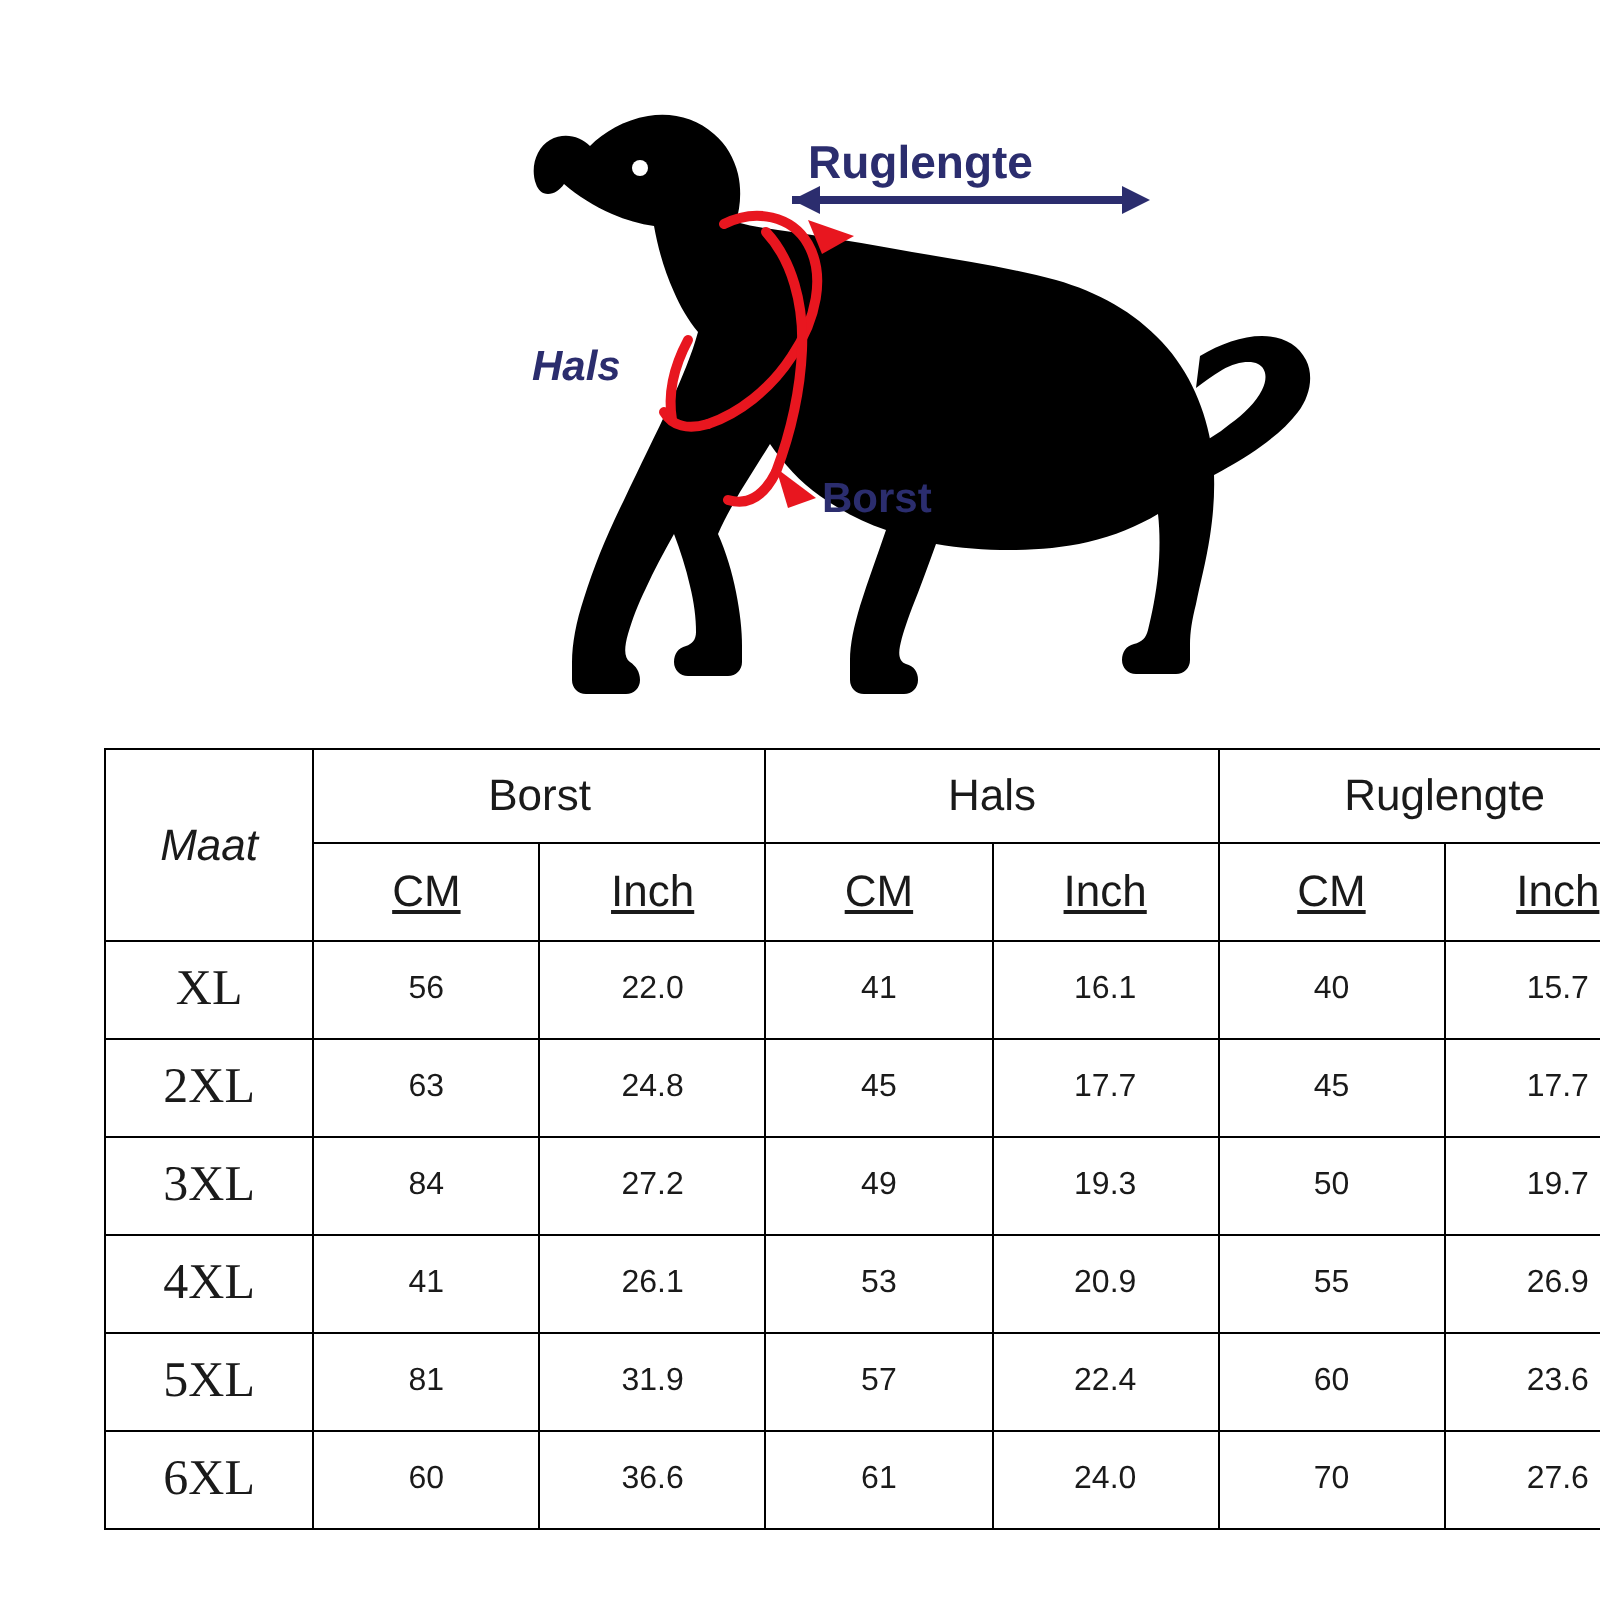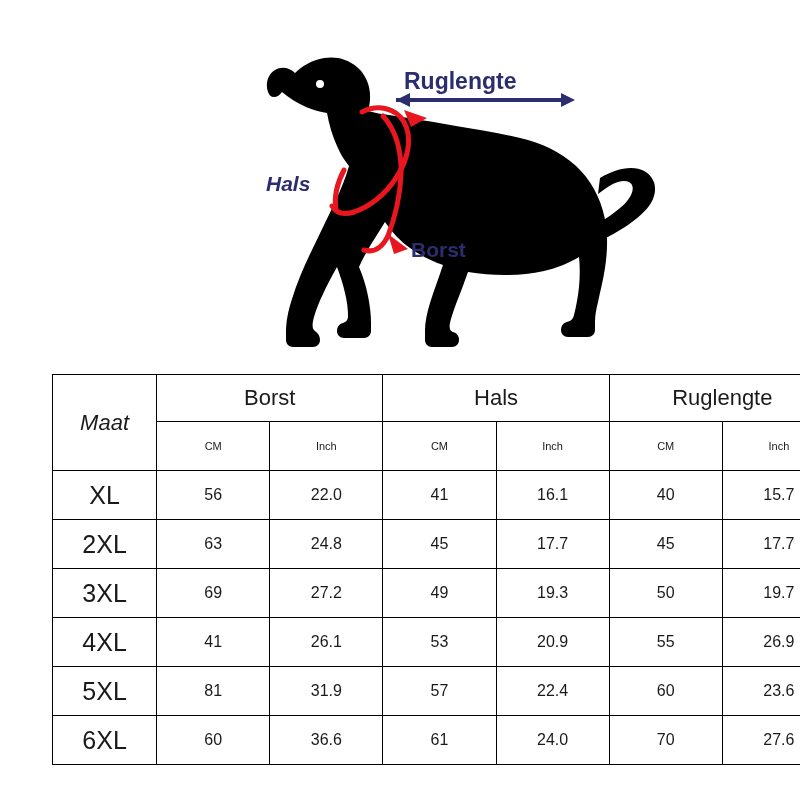--- a/index.html
+++ b/index.html
@@ -84,28 +84,30 @@
     height: 44px;
     color: #111111;
   }
   th.maat-head {
     font-size: 22px;
     height: 90px;
     color: #111111;
     font-style: italic;
   }
   th.unit-head {
-    font-size: 11px;
+    font-size: 22px;
     height: 46px;
     color: #111111;
+    text-decoration: underline;
   }
   td.size-cell {
     font-size: 25px;
     height: 46px;
     color: #111111;
+    font-family: Liberation Serif, serif;
   }
   td.num-cell {
     font-size: 16px;
     height: 46px;
     color: #1a1a1a;
   }
 </style>
 </head>
 <body>
 
@@ -270,21 +272,21 @@
           <td class="size-cell">2XL</td>
           <td class="num-cell">63</td>
           <td class="num-cell">24.8</td>
           <td class="num-cell">45</td>
           <td class="num-cell">17.7</td>
           <td class="num-cell">45</td>
           <td class="num-cell">17.7</td>
         </tr>
         <tr>
           <td class="size-cell">3XL</td>
-          <td class="num-cell">69</td>
+          <td class="num-cell">84</td>
           <td class="num-cell">27.2</td>
           <td class="num-cell">49</td>
           <td class="num-cell">19.3</td>
           <td class="num-cell">50</td>
           <td class="num-cell">19.7</td>
         </tr>
         <tr>
           <td class="size-cell">4XL</td>
           <td class="num-cell">41</td>
           <td class="num-cell">26.1</td>

